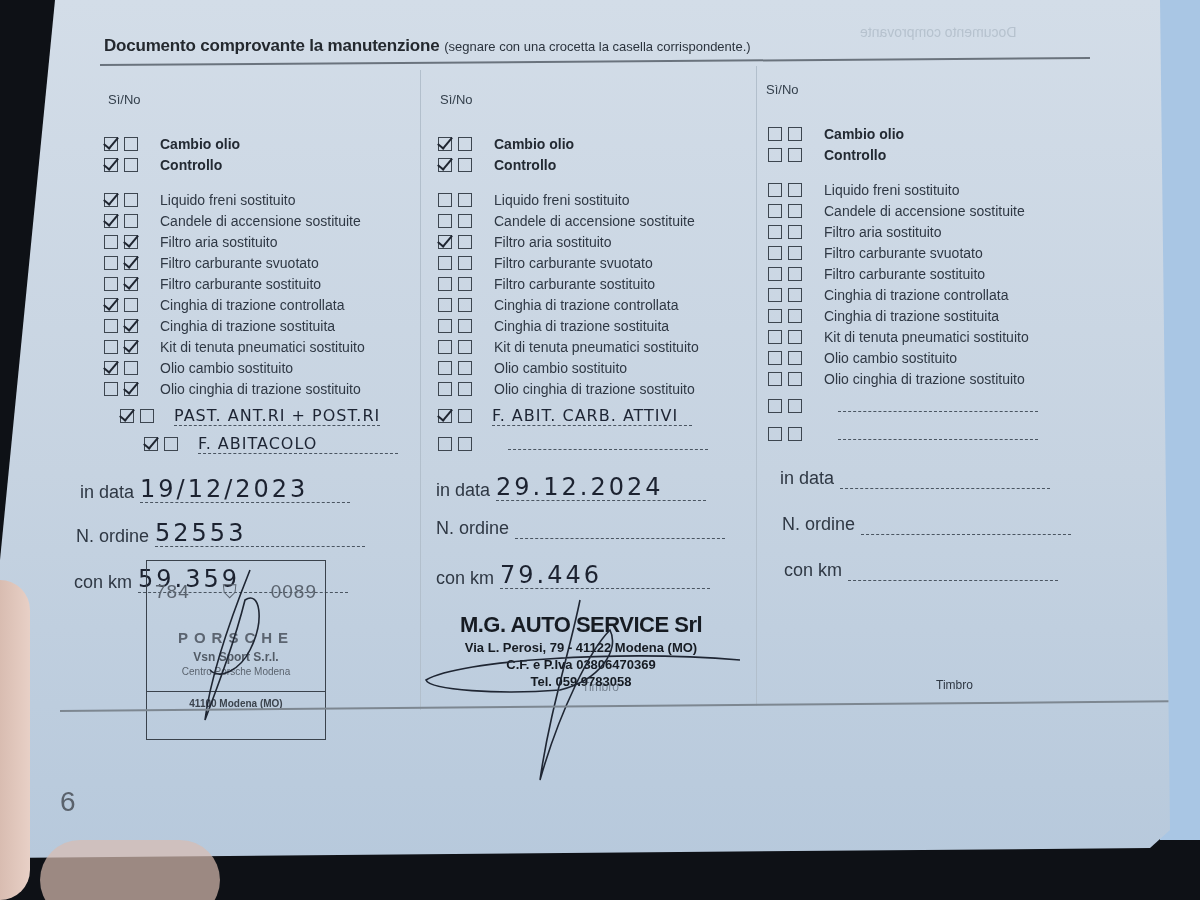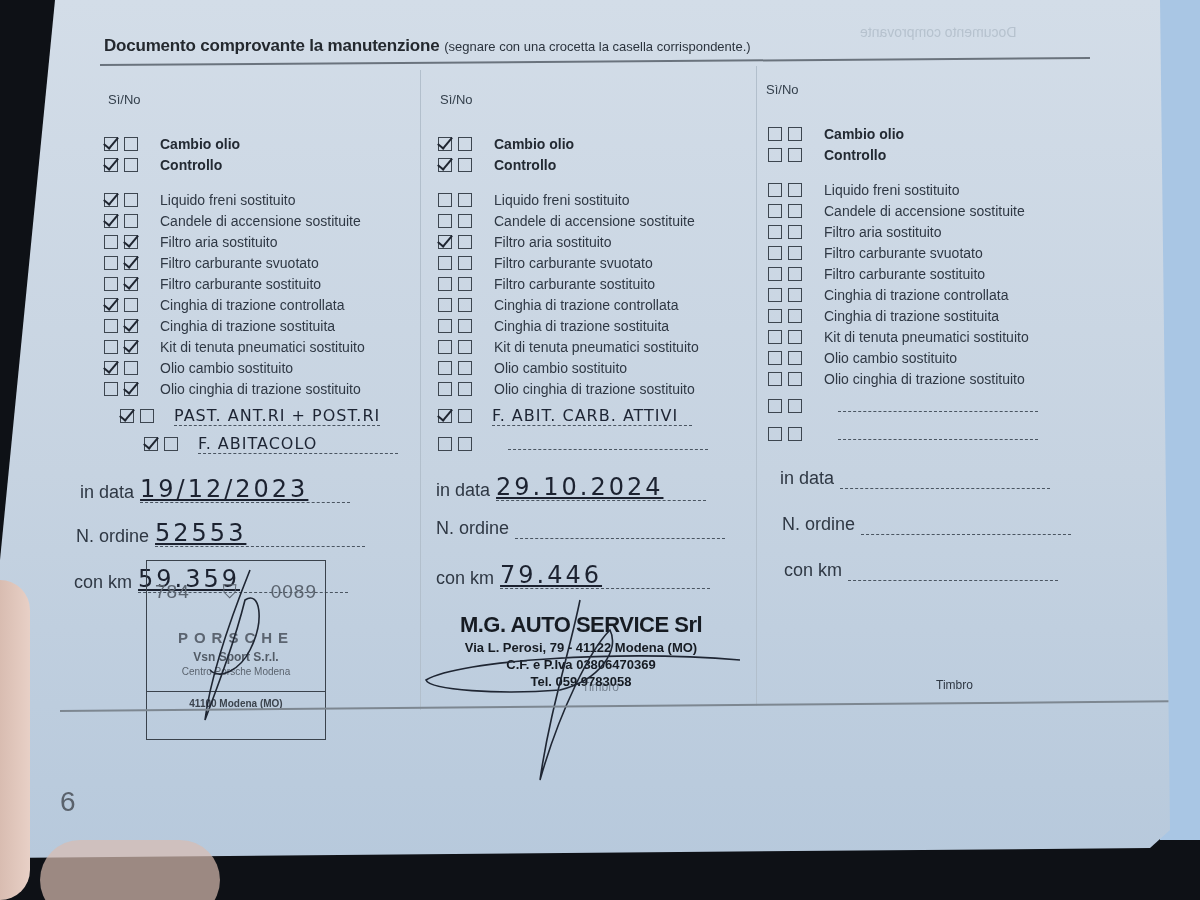--- a/index.html
+++ b/index.html
@@ -29,21 +29,21 @@
   .box.checked::after {
     content:""; position:absolute; left:2px; top:-4px; width:6px; height:13px;
     border-right:2px solid #1f2530; border-bottom:2px solid #1f2530; transform:rotate(40deg);
   }
   .lbl { font-size:14px; color:#2f3844; margin-left:16px; }
   .lbl.bold { font-weight:bold; color:#232a33; }
   .hand { font-family:"DejaVu Sans", sans-serif; font-size:16px; color:#1d2433; letter-spacing:1px; margin-left:14px; border-bottom:1px dashed #4a5561; min-width:200px; }
   .blankline { margin-left:30px; width:200px; border-bottom:1.5px dashed #4a5561; height:10px; }
   .field { position:absolute; display:flex; align-items:flex-end; white-space:nowrap; }
   .field .fl { font-size:18px; color:#2f3844; }
-  .field .fv { font-family:"DejaVu Sans", sans-serif; font-size:24px; color:#1c2230; letter-spacing:3px; margin-left:6px; border-bottom:1.5px dashed #4a5561; min-width:210px; line-height:26px;text-decoration:underline; }
+  .field .fv { font-family:"DejaVu Sans", sans-serif; font-size:24px; color:#1c2230; letter-spacing:3px; margin-left:6px; border-bottom:1.5px dashed #4a5561; min-width:210px; line-height:26px; }
   .stamp1 { position:absolute; left:146px; top:560px; width:178px; height:178px; border:1.5px solid #3a424c; font-size:11px; color:#3b434d; text-align:center; }
   .stamp1 .num { font-size:19px; margin-top:20px; letter-spacing:1px; display:flex; justify-content:space-between; padding:0 8px; color:#5a636e; }
   .stamp1 .brand { font-size:15px; letter-spacing:6px; margin-top:26px; color:#5b6470; font-weight:bold; }
   .stamp1 .l1 { font-size:12px; margin-top:4px; color:#525b66; font-weight:bold; }
   .stamp1 .l2 { font-size:10px; margin-top:2px; color:#5a636e; }
   .stamp1 .l3 { font-size:10px; margin-top:14px; border-top:1px solid #3a424c; padding-top:6px; color:#3b434d; font-weight:bold; }
   .stamp2 { position:absolute; left:436px; top:612px; text-align:center; width:290px; color:#161b22; }
   .stamp2 .name { font-size:22px; font-weight:bold; letter-spacing:-0.5px; }
   .stamp2 .line { font-size:13px; font-weight:bold; margin-top:2px; }
   .timbro { position:absolute; font-size:12px; color:#2f3844; }
@@ -97,21 +97,21 @@
   </div>
   <svg class="sig" style="left:150px;top:560px;" width="160" height="170">
     <path d="M100 10 C 80 60, 60 120, 55 160 C 70 120, 85 80, 95 40 C 110 30, 115 60, 100 90 C 90 110, 70 120, 60 110" fill="none" stroke="#1f2633" stroke-width="1.6"></path>
   </svg>
 
   <div class="sino" style="left:440px;top:92px;">Sì/No</div>
   <div id="col1"></div>
 
   <div class="field" style="left:436px;top:474px;">
     <span class="fl">in data</span>
-    <span class="fv">29.10.2024</span>
+    <span class="fv">29.12.2024</span>
   </div>
   <div class="field" style="left:436px;top:518px;">
     <span class="fl">N. ordine</span>
     <span class="fv"></span>
   </div>
   <div class="field" style="left:436px;top:562px;">
     <span class="fl">con km</span>
     <span class="fv">79.446</span>
   </div>
 

